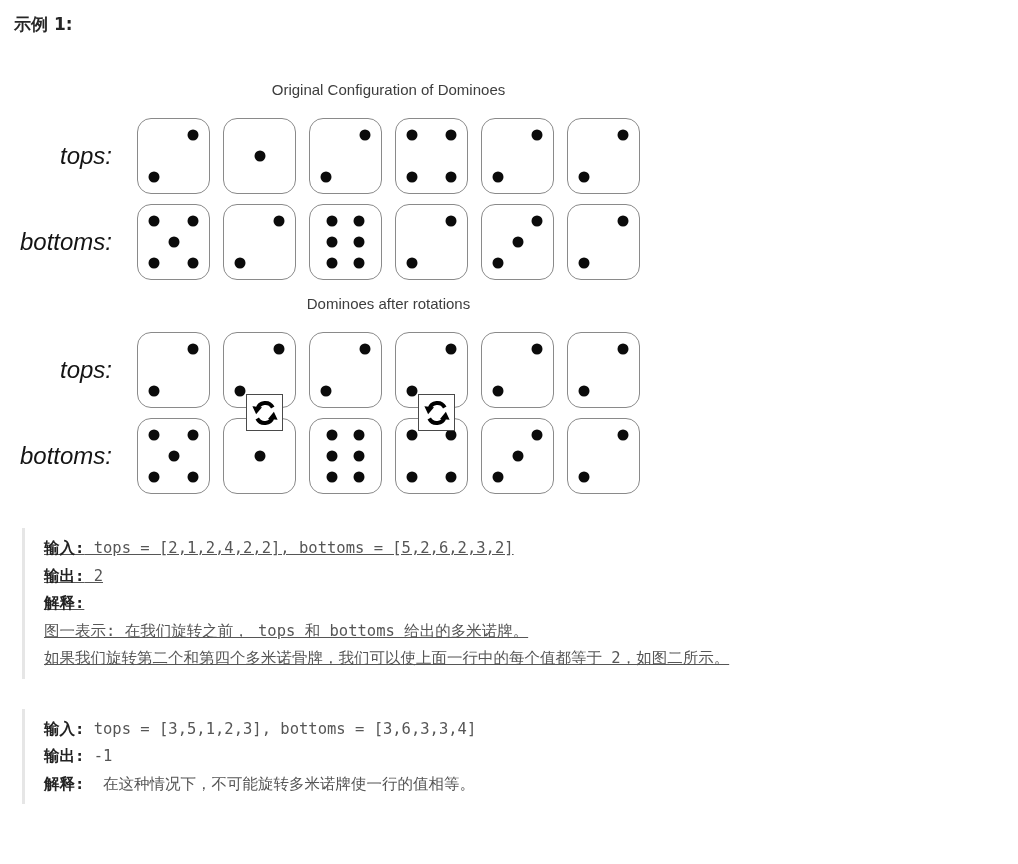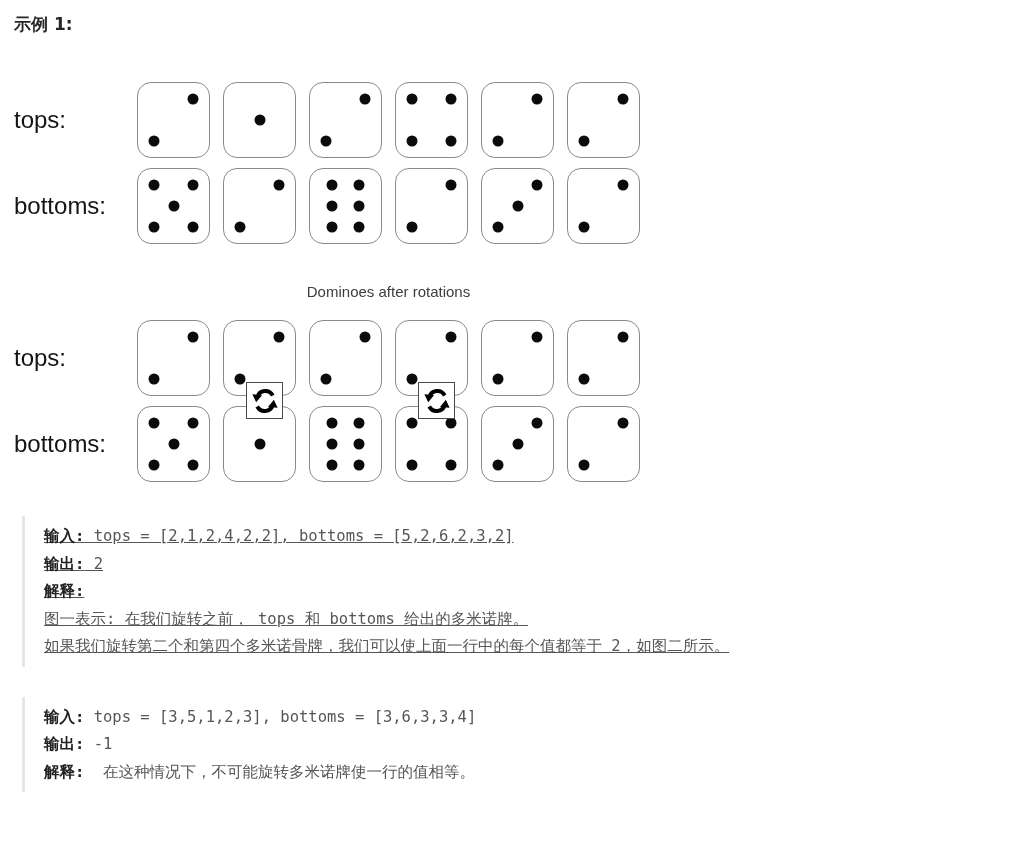--- a/index.html
+++ b/index.html
@@ -9,32 +9,32 @@
   .example-heading{
     font-family:"DejaVu Sans","Liberation Sans",sans-serif;
     font-size:17px;font-weight:700;color:#262626;
     line-height:24px;margin:0;
   }
   #example2-heading{margin-top:24px;}
 
   
   .figure{margin:0;}
   #figure-original{margin-top:46px;}
-  #figure-rotated{margin-top:40px;}
+  #figure-rotated{margin-top:16px;}
   .fig-title{
     margin-left:123px;width:503px;text-align:center;
     font-size:15px;color:#3d3d3d;line-height:16px;margin-bottom:20px;
   }
   .fig-grid{
     display:grid;grid-template-columns:123px auto;row-gap:10px;column-gap:0;
     position:relative;align-items:center;width:640px;
   }
   .row-label{
-    text-align:left;padding-right:25px;font-size:24px;color:#141414;
-    white-space:nowrap;line-height:26px;
+    text-align:right;padding-right:25px;font-size:24px;color:#141414;
+    white-space:nowrap;line-height:26px;font-style:italic;
   }
   .dice-row{display:flex;gap:13px;}
   .die{
     width:73px;height:76px;box-sizing:border-box;background:#fff;
     border:1.4px solid #8a8a8a;border-radius:14px;position:relative;flex:0 0 auto;
   }
   .pip{
     position:absolute;width:11px;height:11px;border-radius:50%;
     background:#0b0b0b;transform:translate(-50%,-50%);
   }
@@ -57,20 +57,21 @@
   .code-line{white-space:pre;}
 </style>
 </head>
 <body>
 
 <div class="content">
 
   <h3 class="example-heading" id="example1-heading">示例 1:</h3>
 
   <div class="figure" id="figure-original">
+    <div class="fig-title">Original Configuration of Dominoes</div>
     <div class="fig-grid">
       <div class="row-label">tops:</div>
       <div class="dice-row">
           <div class="die">
             <span class="pip" style="left: 78%; top: 22%;"></span>
             <span class="pip" style="left: 22%; top: 78%;"></span>
           </div>
           <div class="die">
             <span class="pip" style="left: 50%; top: 50%;"></span>
           </div>

